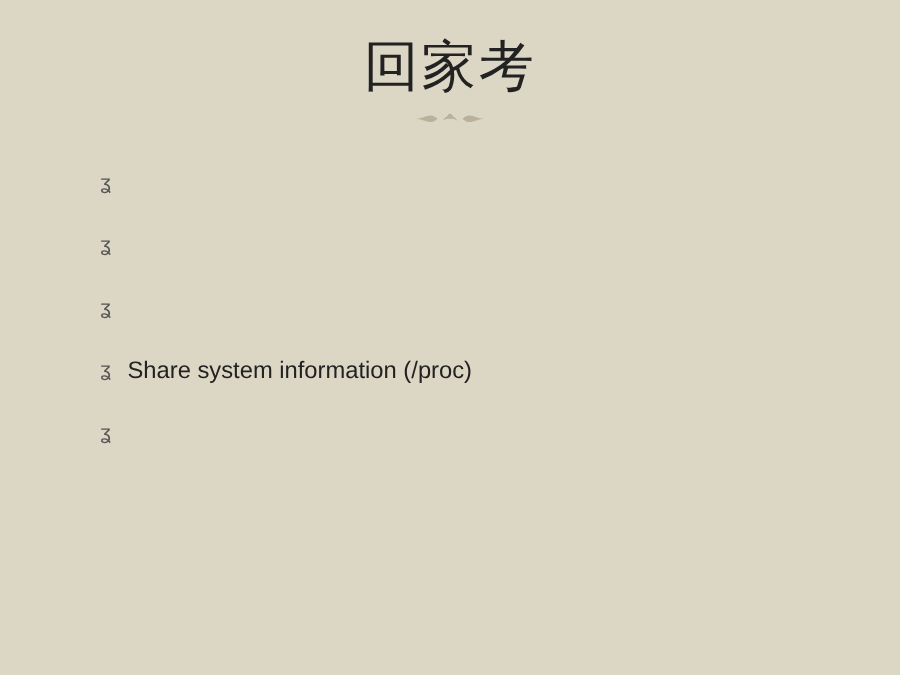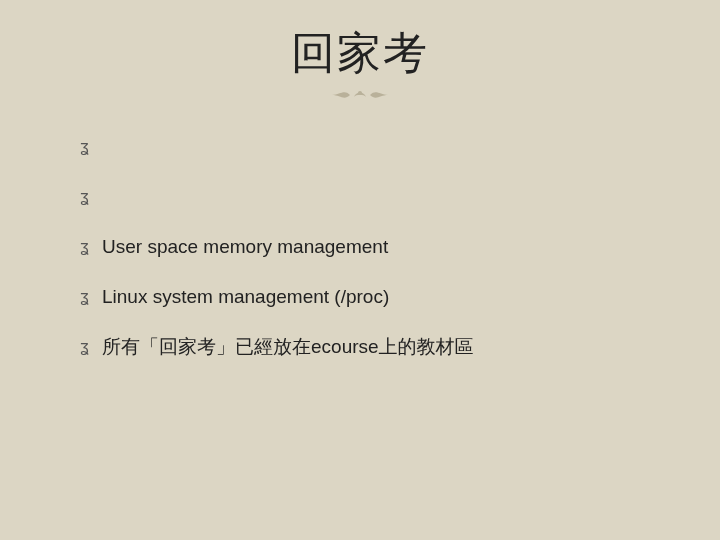--- a/index.html
+++ b/index.html
@@ -72,25 +72,23 @@
 
   <ul class="bullets">
     <li>
       <span class="bullet-icon">ʓ</span>
     </li>
     <li>
       <span class="bullet-icon">ʓ</span>
     </li>
     <li>
       <span class="bullet-icon">ʓ</span>
-      <span class="bullet-text">User space memory management</span>
     </li>
     <li>
       <span class="bullet-icon">ʓ</span>
-      <span class="bullet-text">Linux system management (/proc)</span>
+      <span class="bullet-text">Share system information (/proc)</span>
     </li>
     <li>
       <span class="bullet-icon">ʓ</span>
-      <span class="bullet-text">所有「回家考」已經放在ecourse上的教材區</span>
     </li>
   </ul>
 
 </div>
 
 </body></html>

